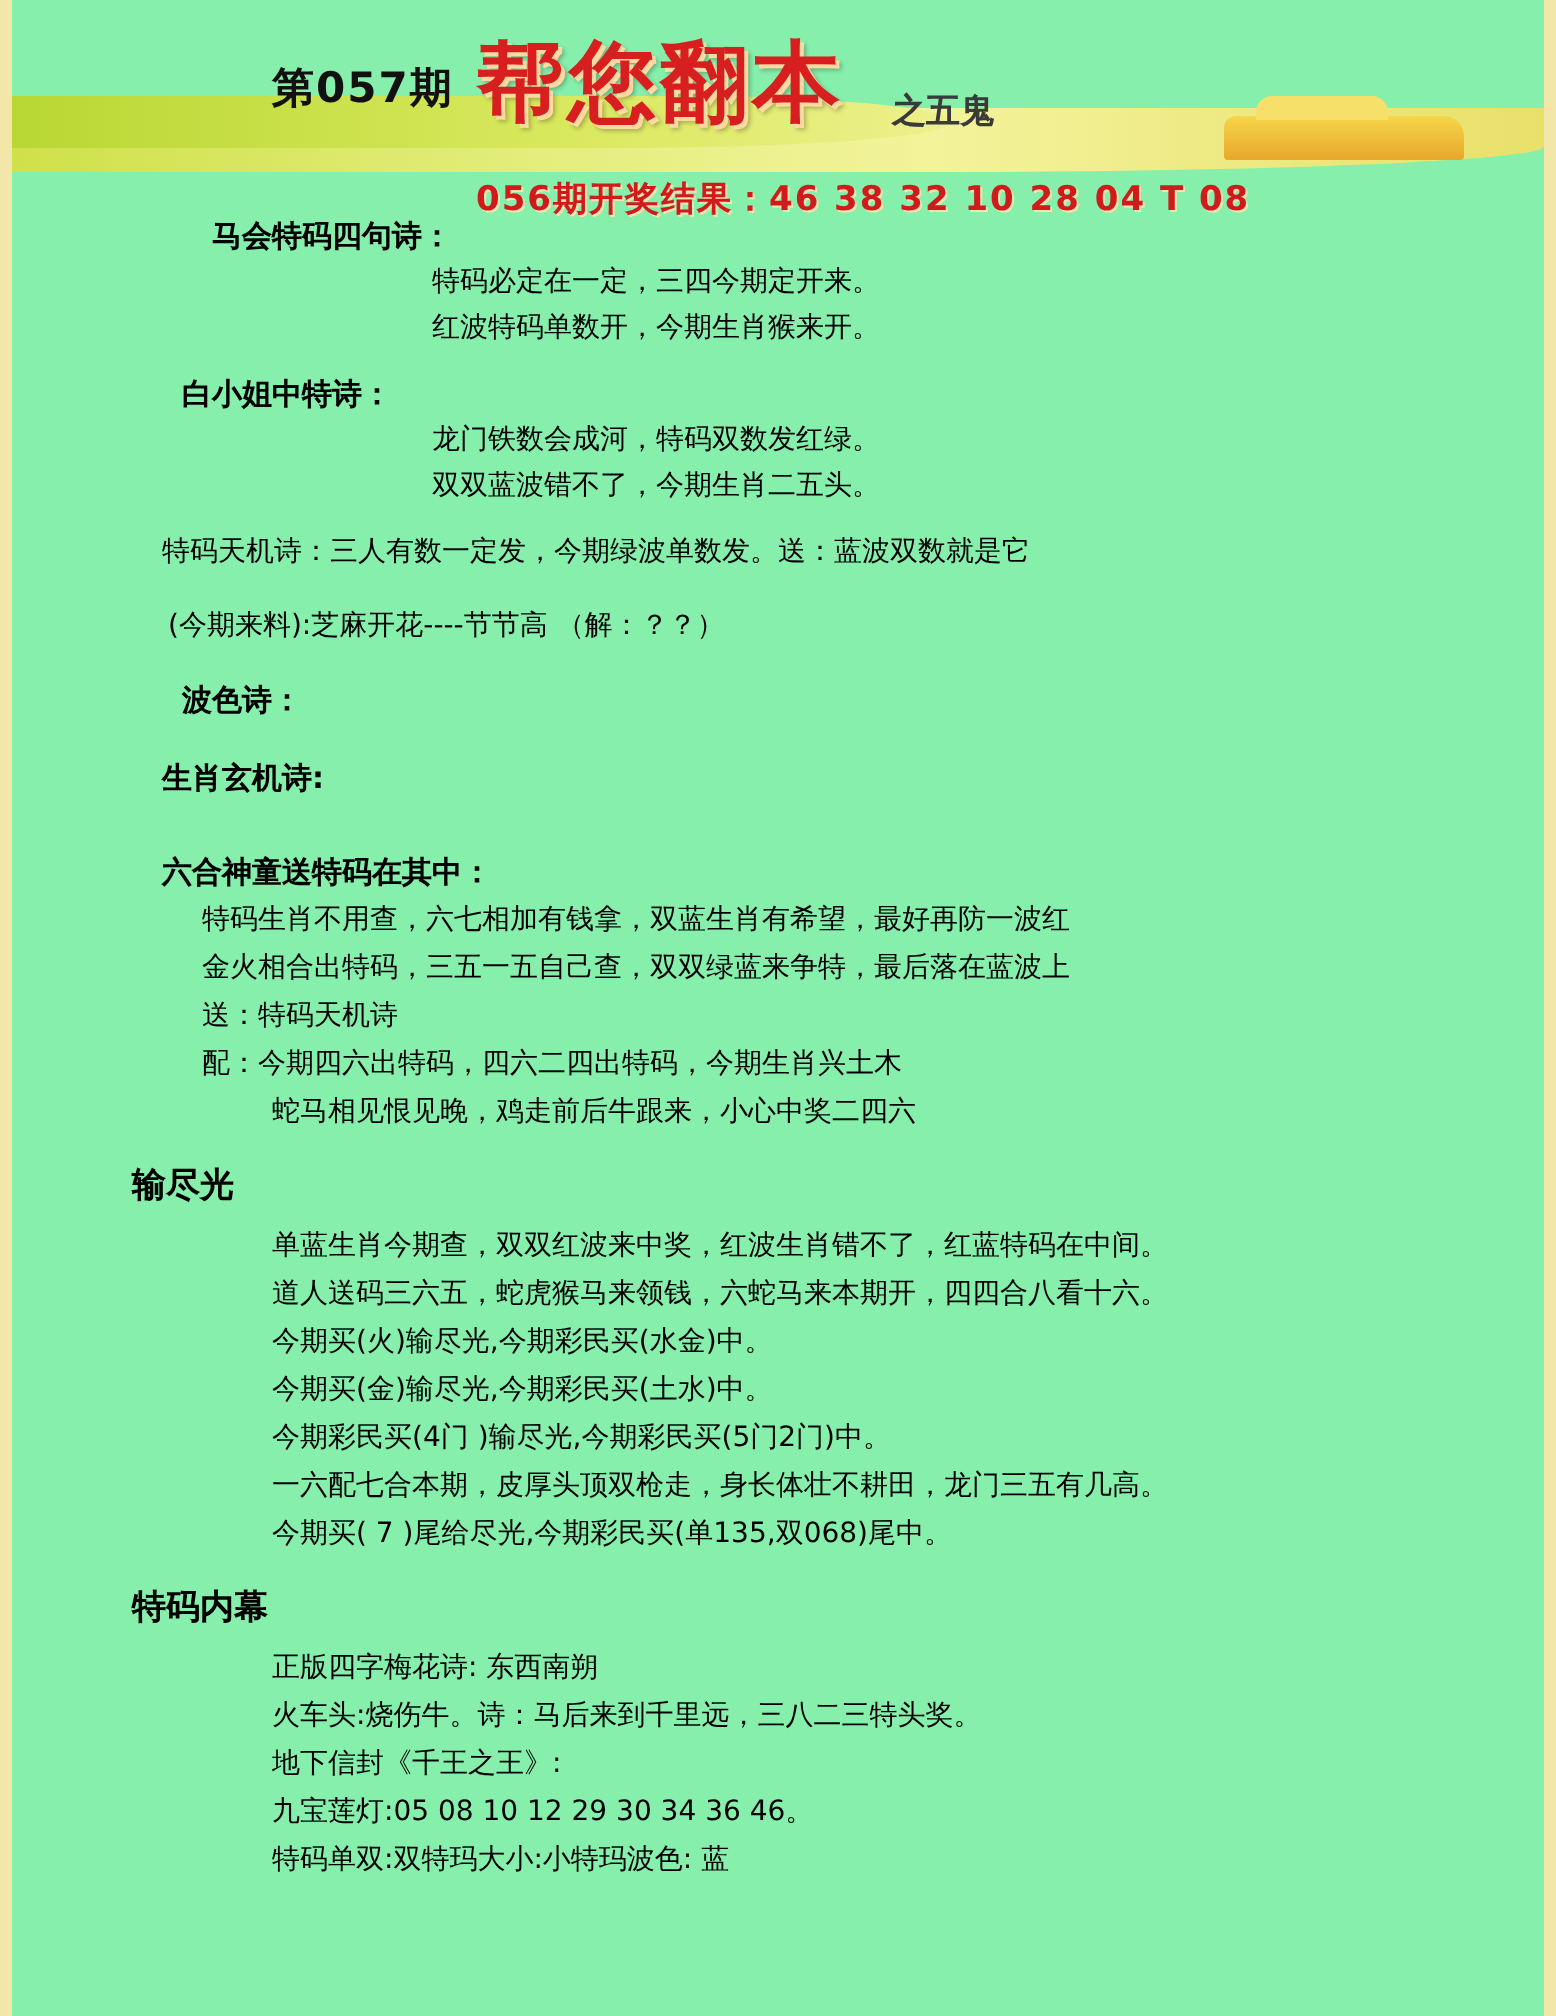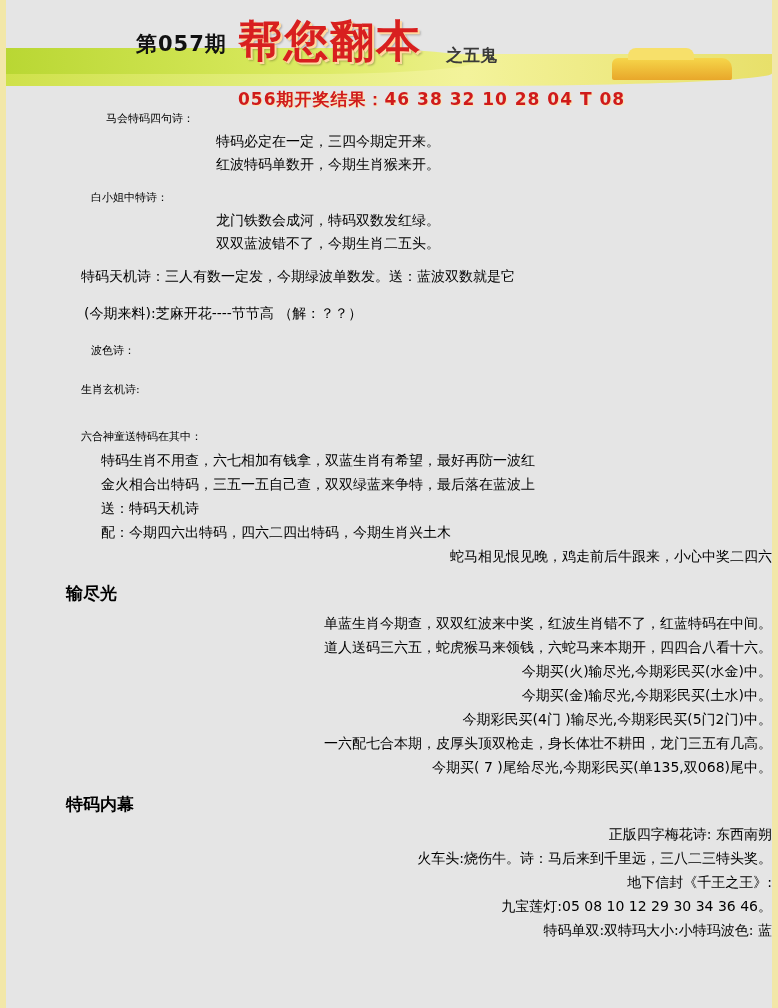--- a/index.html
+++ b/index.html
@@ -15,21 +15,21 @@
     position: relative;
     overflow: hidden;
   }
   .page {
     width: 778px;
     height: 1008px;
     position: relative;
     border-left: 6px solid #f2e7a8;
     border-right: 6px solid #f2e7a8;
     box-sizing: border-box;
-    background: #e5e5e5;
+    background: #86efac;
   }
   
   .banner {
     position: relative;
     height: 86px;
     width: 766px;
     overflow: hidden;
   }
   .banner-bg {
     position: absolute;
@@ -97,30 +97,30 @@
     text-shadow: 1px 1px 0 #ffe2b0;
   }
   
   .content {
     padding: 22px 0 0 0;
     font-size: 14px;
     line-height: 21px;
   }
   .row { position: relative; }
   .lbl-bold {
-    font-weight: normal;
-    font-size: 11px;
+    font-weight: bold;
+    font-size: 15px;
   }
   .sec-title {
     font-weight: bold;
     font-size: 17px;
     margin: 0;
   }
   .ind-100 { padding-left: 100px; }
-  .ind-110 { padding-left: 110px; text-align: right; }
+  .ind-110 { padding-left: 110px; }
   .ind-170 { padding-left: 78px; }
   .ind-210 { padding-left: 210px; }
   .ind-240 { padding-left: 240px; }
   .ind-75  { padding-left: 75px; }
   .ind-85  { padding-left: 85px; }
   .ind-60  { padding-left: 60px; }
   .blk { margin-bottom: 2px; }
   .gap6 { height: 6px; }
   .gap10 { height: 10px; }
   .gap14 { height: 14px; }

